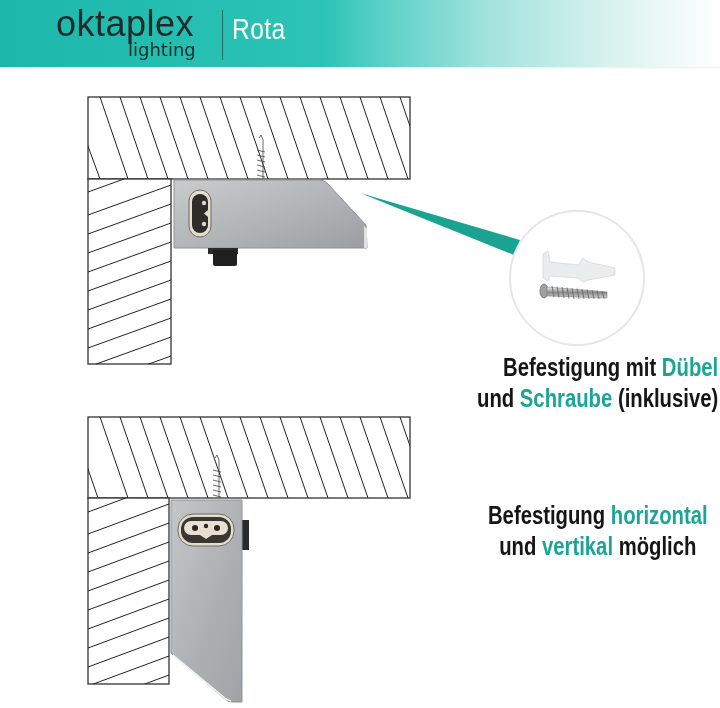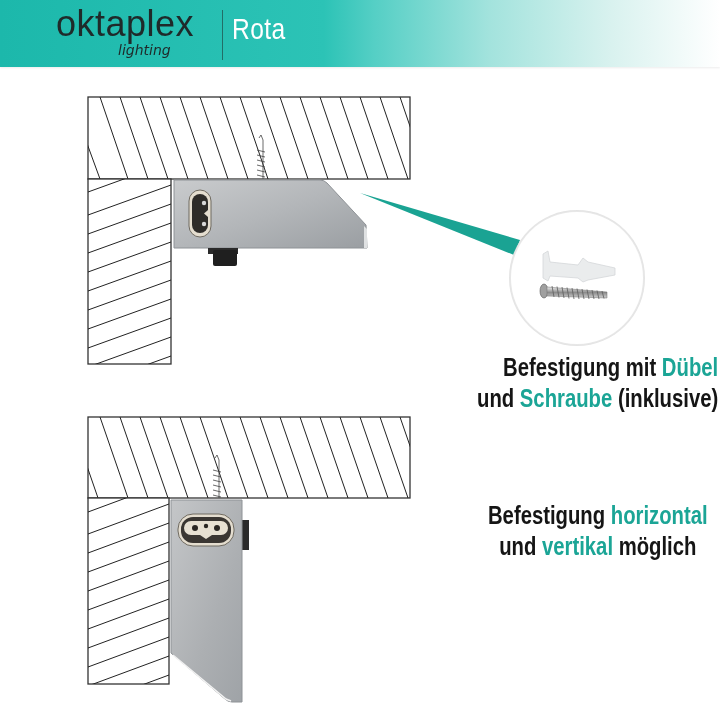--- a/index.html
+++ b/index.html
@@ -12,22 +12,22 @@
     position: absolute; left: 0; top: 0; width: 720px; height: 67px;
     background: linear-gradient(90deg, #1cb8ab 0%, #2cc3b6 45%, #55cfc5 52%, #a3e3dd 68%, #d9f2ef 85%, #ffffff 100%);
     box-shadow: 0 1px 2px rgba(0,0,0,0.08);
   }
   .brand-word {
     position: absolute; left: 28px; top: 4px;
     font-family: Liberation Sans, sans-serif; font-size: 36px; font-weight: 500;
     color: #1f2a2a; letter-spacing: 0.5px; line-height: 40px; margin-left: 28px;
   }
   .brand-sub {
-    position: absolute; left: 118px; top: 40px;
-    font-family: "DejaVu Sans", sans-serif; font-size: 14px; color: #1f2a2a; line-height: 20px; font-style: italic;
+    position: absolute; left: 128px; top: 40px;
+    font-family: "DejaVu Sans", sans-serif; font-size: 18px; color: #1f2a2a; line-height: 20px;
   }
   .brand-divider {
     position: absolute; left: 222px; top: 10px; width: 1px; height: 50px; background: #1f2a2a; opacity: 0.55;
   }
   .product-name {
     position: absolute; left: 232px; top: 12px;
     font-family: "Liberation Sans", sans-serif; font-size: 30px; color: #ffffff;
     transform: scaleX(0.82); transform-origin: left top; letter-spacing: 0.5px;
   }
   .diagram { position: absolute; left: 0; top: 0; }

